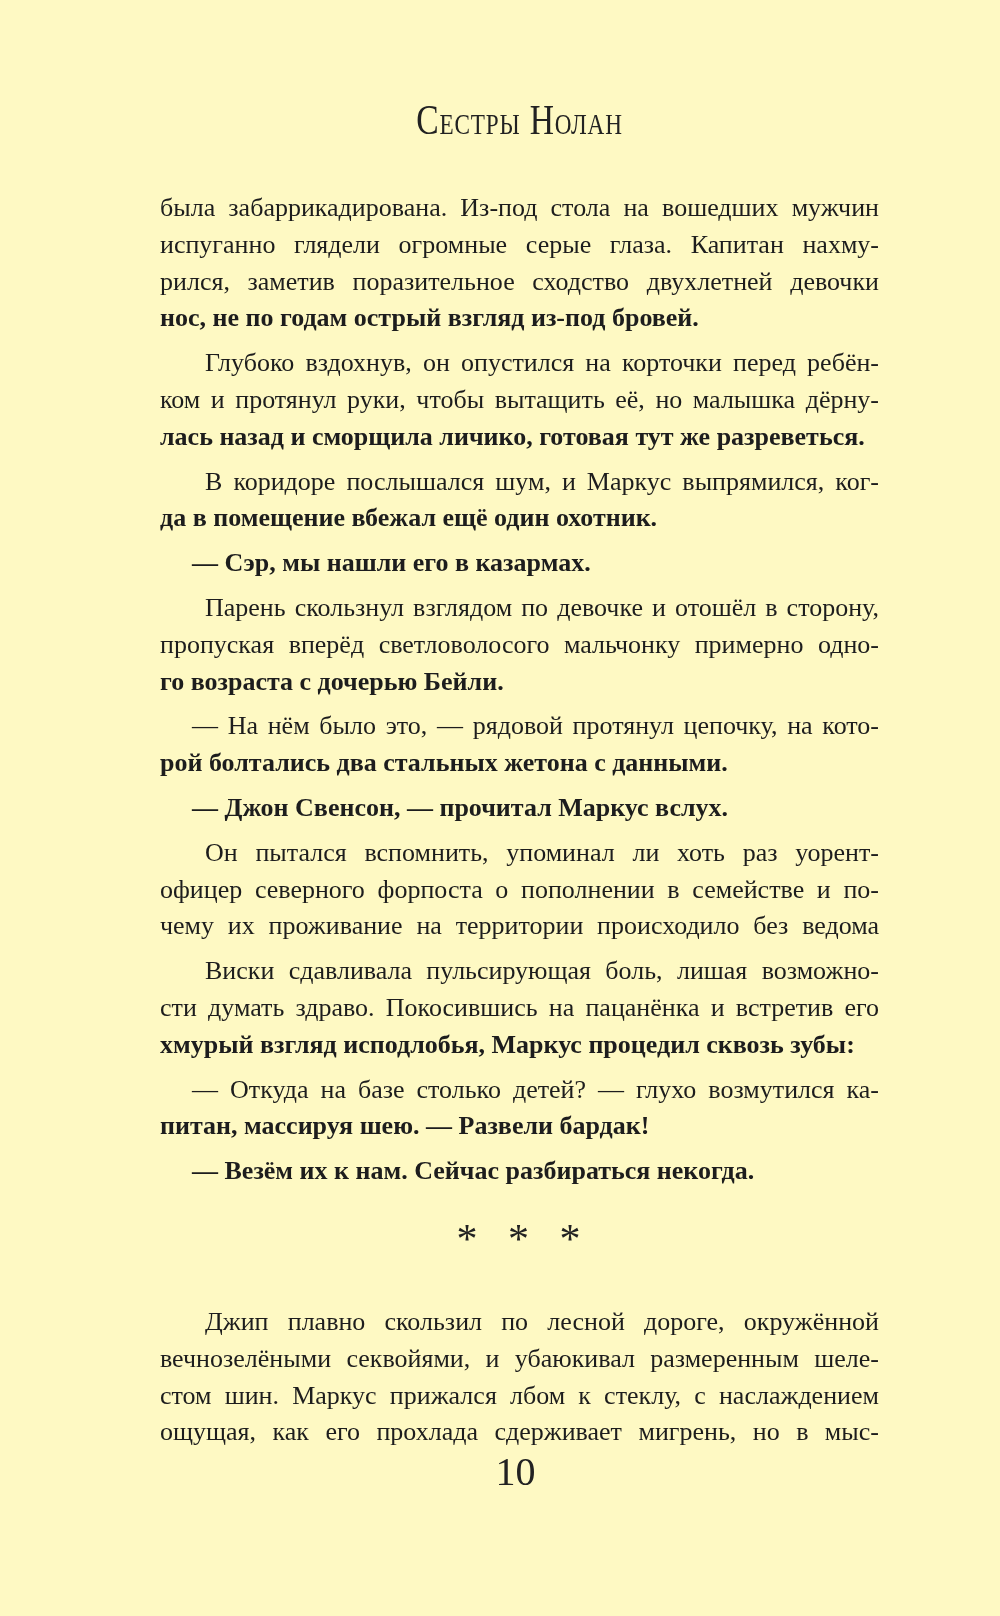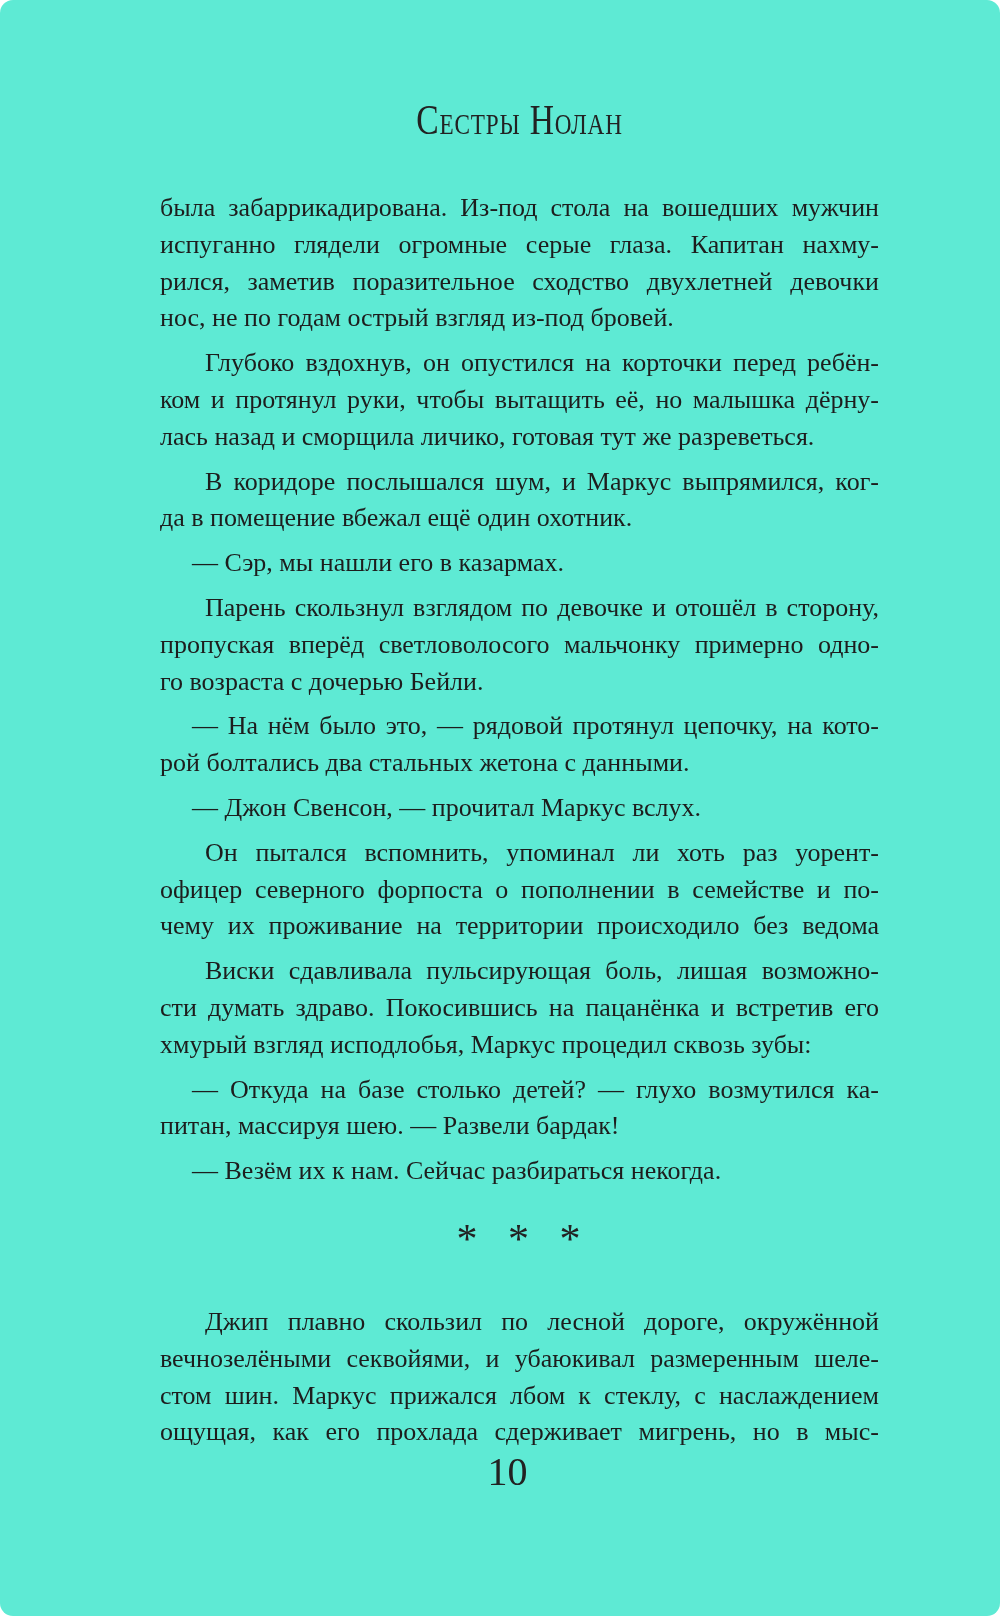--- a/index.html
+++ b/index.html
@@ -1,24 +1,23 @@
 <!DOCTYPE html>
 <html lang="ru"><head>
 <meta charset="utf-8">
 <style>
   html, body { margin: 0; padding: 0; background: #ffffff; }
   .page {
     position: relative;
     width: 1000px;
     height: 1616px;
-    background: #5eead4;
+    background: #fef9c3;
     color: #1d1d1d;
     font-family: "Liberation Serif", serif;
     overflow: hidden;
-    border-radius: 13px;
   }
   .book-title {
     position: absolute;
     top: 96px;
     left: 152px;
     width: 735px;
     text-align: center;
     font-size: 42px;
     font-variant: small-caps;
     letter-spacing: 1px;
@@ -31,36 +30,36 @@
     position: absolute;
     top: 182px;
     left: 152px;
     width: 735px;
     font-size: 26px;
     line-height: 36.8px;
     color: #1d1d1d;
   }
   .para { margin: 8px; }
   .line { text-align: justify; text-align-last: justify; }
-  .line.final { text-align-last: left; }
+  .line.final { text-align-last: left; font-weight: bold; }
   .para.indent .line:first-child { text-indent: 45px; }
   .para.dialogue .line:first-child { text-indent: 32px; }
   .separator {
     text-align: center;
     font-size: 42px;
     line-height: 34px;
     margin: 32px 0 48px 0;
     word-spacing: 16px;
     letter-spacing: 2px;
     color: #222;
   }
   .page-number {
     position: absolute;
     top: 1448px;
-    left: 140px;
+    left: 148px;
     width: 735px;
     text-align: center;
     font-size: 40px;
     color: #222;
   }
 </style>
 </head>
 <body>
 
 <div class="page">

